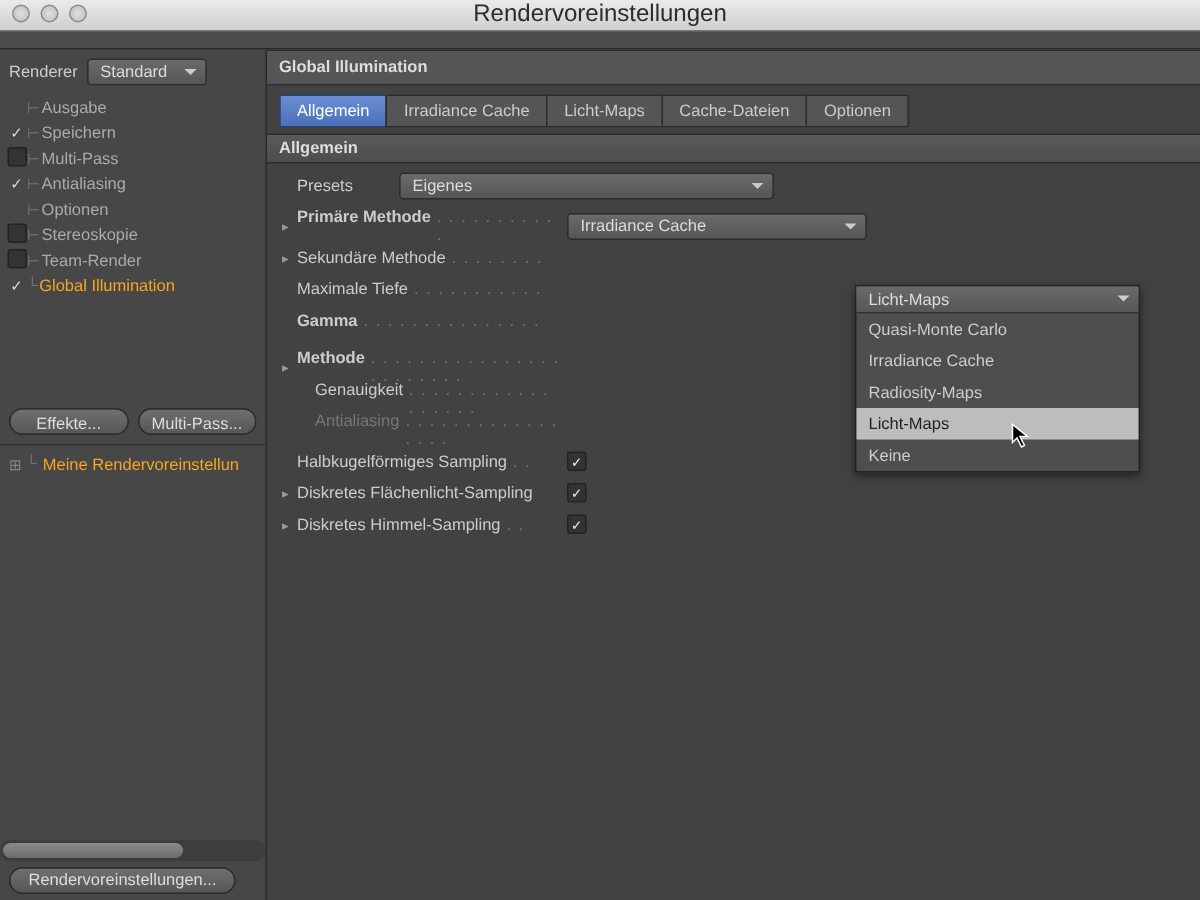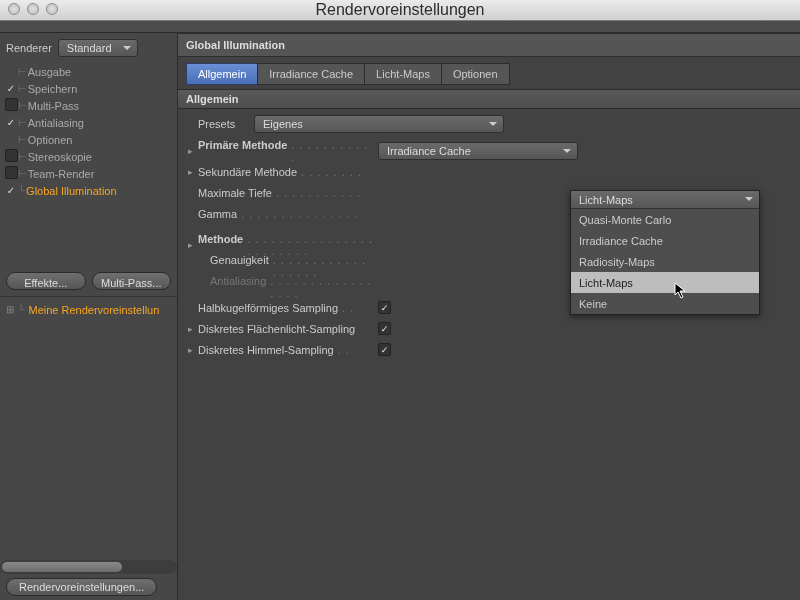--- a/index.html
+++ b/index.html
@@ -46,21 +46,21 @@
 .fctrl{flex:0 0 200px}
 .chkbox{width:13px;height:13px;background:#333;border:1px solid #222;border-radius:2px;display:inline-flex;align-items:center;justify-content:center;color:#eee;font-size:9px}
 .dd.wide{min-width:180px}
 .dropdown-open{position:absolute;left:392px;top:157px;width:190px;background:#4e4e4e;border:1px solid #222;box-shadow:0 2px 6px rgba(0,0,0,.5);z-index:10}
 .dropdown-open .dd-head{background:linear-gradient(#6a6a6a,#565656);height:18px;display:flex;align-items:center;padding:0 18px 0 8px;color:#ddd;position:relative;border-bottom:1px solid #333}
 .dropdown-open .dd-head::after{content:"";position:absolute;right:6px;top:6px;border-left:4px solid transparent;border-right:4px solid transparent;border-top:4px solid #ccc}
 .dd-item{height:21px;display:flex;align-items:center;padding:0 8px;color:#ccc;cursor:default}
 .dd-item.hover{background:#bdbdbd;color:#222}
 .cursor{position:absolute;left:496px;top:249px;z-index:20;pointer-events:none}
 .cursor svg{display:block}
-.gamma{font-weight:normal;color:#ccc}
+.gamma{font-weight:bold;color:#ccc}
 .bold{font-weight:bold}
 </style>
 </head>
 <body>
 
 <div class="titlebar">
   <div class="tl-buttons">
     <div class="tl-btn"></div>
     <div class="tl-btn"></div>
     <div class="tl-btn"></div>
@@ -140,27 +140,28 @@
       </div>
     <div class="sb-tab"><span class="sb-tab-pill">Rendervoreinstellungen...</span></div>
   </div>
 
   <div class="content">
     <div class="panel-title">Global Illumination</div>
     <div class="tabs">
       <div class="tab active">Allgemein</div>
       <div class="tab">Irradiance Cache</div>
       <div class="tab">Licht-Maps</div>
+      <div class="tab">Cache-Dateien</div>
       <div class="tab">Optionen</div>
     </div>
     <div class="section-hdr">Allgemein</div>
     <div class="form">
       <div class="frow">
         <span class="arrow"></span>
-        <div class="flabel" style="width:56px">
+        <div class="flabel" style="width:68px">
             <span class="flabel-txt">Presets</span>
           </div>
         <div class="dd wide" style="min-width:250px">
             <span>Eigenes</span>
           </div>
       </div>
       <div style="height:6px"></div>
       <div class="frow">
         <span class="arrow">▸</span>
         <div class="flabel">

